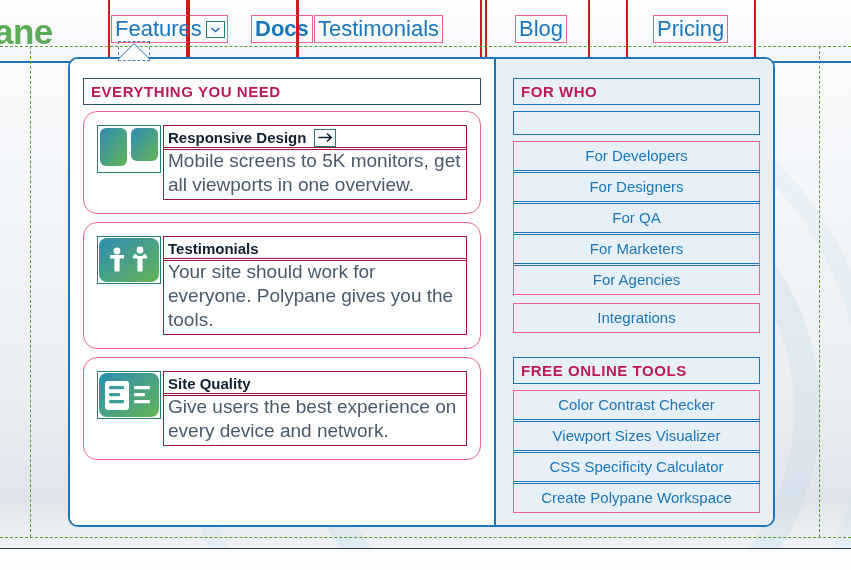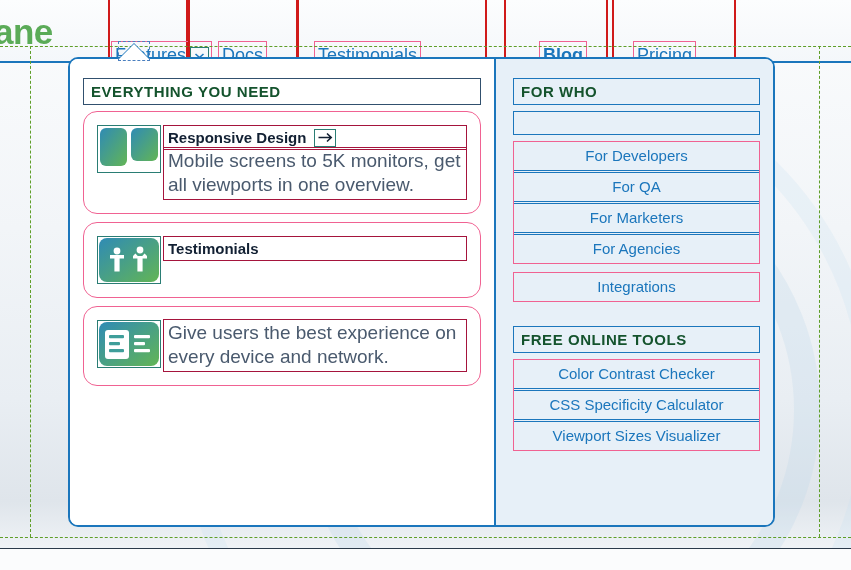--- a/index.html
+++ b/index.html
@@ -35,26 +35,25 @@
     color:#5bab58; line-height:1;
   }
   #nav { position:absolute; left:108px; top:0; height:62px; }
   .nav-li {
     position:absolute; top:0; height:62px;
     border-left:2px solid #d01a1a; border-right:2px solid #d01a1a;
   }
   .nav-link {
     position:absolute; top:16px;
     display:inline-flex; align-items:center; gap:5px;
-    color:#1b76bc; font-size:18px; line-height:22px;
+    color:#1b76bc; font-size:22px; line-height:22px;
     outline:1.6px solid #f06292; outline-offset:0;
     padding:2px 3px;
     background:transparent;
     white-space:nowrap;
-    margin-top:26px;
   }
   .chev-box {
     display:inline-flex; align-items:center; justify-content:center;
     width:17px; height:15px;
     outline:1.4px solid #2a7d74;
     color:#1b76bc;
   }
   .chev-box svg { display:block; }
 
   
@@ -103,21 +102,21 @@
     border-bottom:15px solid #ffffff;
     filter:drop-shadow(0 -1px 0 #1b76bc);
   }
   #caret .box {
     position:absolute; inset:0;
     outline:1.5px dashed #4a7fbf;
   }
 
   
   .sec-head {
-    color:#14532d; font-size:15px; font-weight:700; letter-spacing:.55px;
+    color:#be185d; font-size:15px; font-weight:700; letter-spacing:.55px;
     padding:4px 7px;
     outline:1.6px solid #1b76bc;
     margin-bottom:8px;
   }
   #dd-left .sec-head { outline-color:#31506e; }
 
   
   .card {
     position:relative;
     outline:1.6px solid #f06292;
@@ -200,32 +199,32 @@
         <span>Features</span>
         <span class="chev-box">
           <svg width="11" height="9" viewBox="0 0 11 9">
               <path d="M1.5 3 L5.5 6.5 L9.5 3" fill="none" stroke="#1b76bc" stroke-width="1.6"></path>
             </svg>
         </span>
       </a>
     </div>
 
     <div class="nav-li" style="left:80px; width:110px;">
-      <a class="nav-link" style="left:29px;">Docs</a>
+      <a class="nav-link" style="left:62px;font-weight:bold;">Docs</a>
     </div>
 
     <div class="nav-li" style="left:189px; width:190px;">
       <a class="nav-link" style="left:16px;">Testimonials</a>
     </div>
 
-    <div class="nav-li" style="left:396px; width:110px;font-weight:bold;">
+    <div class="nav-li" style="left:372px; width:110px;">
       <a class="nav-link" style="left:34px;">Blog</a>
     </div>
 
-    <div class="nav-li" style="left:498px; width:130px;">
+    <div class="nav-li" style="left:518px; width:130px;">
       <a class="nav-link" style="left:26px;">Pricing</a>
     </div>
 
   </div>
 
   <div id="header-rule"></div>
 </div>
 
 <div class="guide-h" style="top:46px;"></div>
 <div class="guide-h" style="top:537px;"></div>
@@ -284,20 +283,21 @@
             <path d="M12 18 h14 v3.5 h-4.4 v13 h-5.2 v-13 H12 Z"></path>
             <circle cx="42" cy="13" r="3.4"></circle>
             <path d="M35 19 l2.4-2.4 l2.4 2.4 h4.4 l2.4-2.4 l2.4 2.4 v2.6 h-4.4 v13 h-5.2 v-13 H35 Z"></path>
           </g>
         </svg>
       </span>
       <div class="card-body">
         <div class="card-title">
           <span>Testimonials</span>
         </div>
+        <div class="card-desc">Your site should work for everyone. Polypane gives you the tools.</div>
       </div>
     </div>
 
     <div class="card">
       <span class="card-icon">
         <svg width="100%" height="100%" viewBox="0 0 62 46" preserveAspectRatio="none">
           <defs>
               <linearGradient id="g3" x1="0" y1="0" x2="1" y2="1">
             <stop offset="0" stop-color="#2f8bb5"></stop>
                 <stop offset="1" stop-color="#63b555"></stop>
@@ -311,48 +311,53 @@
             <rect x="11" y="28" width="15" height="3.2" rx="1"></rect>
           </g>
           <g fill="#ffffff">
             <rect x="36" y="14" width="16" height="3.2" rx="1"></rect>
             <rect x="36" y="21" width="11" height="3.2" rx="1"></rect>
             <rect x="36" y="28" width="16" height="3.2" rx="1"></rect>
           </g>
         </svg>
       </span>
       <div class="card-body">
+        <div class="card-title">
+          <span>Site Quality</span>
+        </div>
         <div class="card-desc">Give users the best experience on every device and network.</div>
       </div>
     </div>
 
   </div>
 
   <div id="dd-right">
 
     <div class="sec-head">FOR WHO</div>
     <div class="spacer-box"></div>
 
     <div class="link-group">
       <a class="side-link">For Developers</a>
+      <a class="side-link">For Designers</a>
       <a class="side-link">For QA</a>
       <a class="side-link">For Marketers</a>
       <a class="side-link">For Agencies</a>
     </div>
 
     <div class="single-wrap">
       <a class="side-link">Integrations</a>
     </div>
 
     <div class="sec-head" id="tools-head">FREE ONLINE TOOLS</div>
 
     <div class="link-group" id="tools-group">
       <a class="side-link">Color Contrast Checker</a>
+      <a class="side-link">Viewport Sizes Visualizer</a>
       <a class="side-link">CSS Specificity Calculator</a>
-      <a class="side-link">Viewport Sizes Visualizer</a>
+      <a class="side-link">Create Polypane Workspace</a>
     </div>
 
   </div>
 </div>
 
 <div id="bottom-rule"></div>
 <div id="bottom-area">
   
 </div>
 

